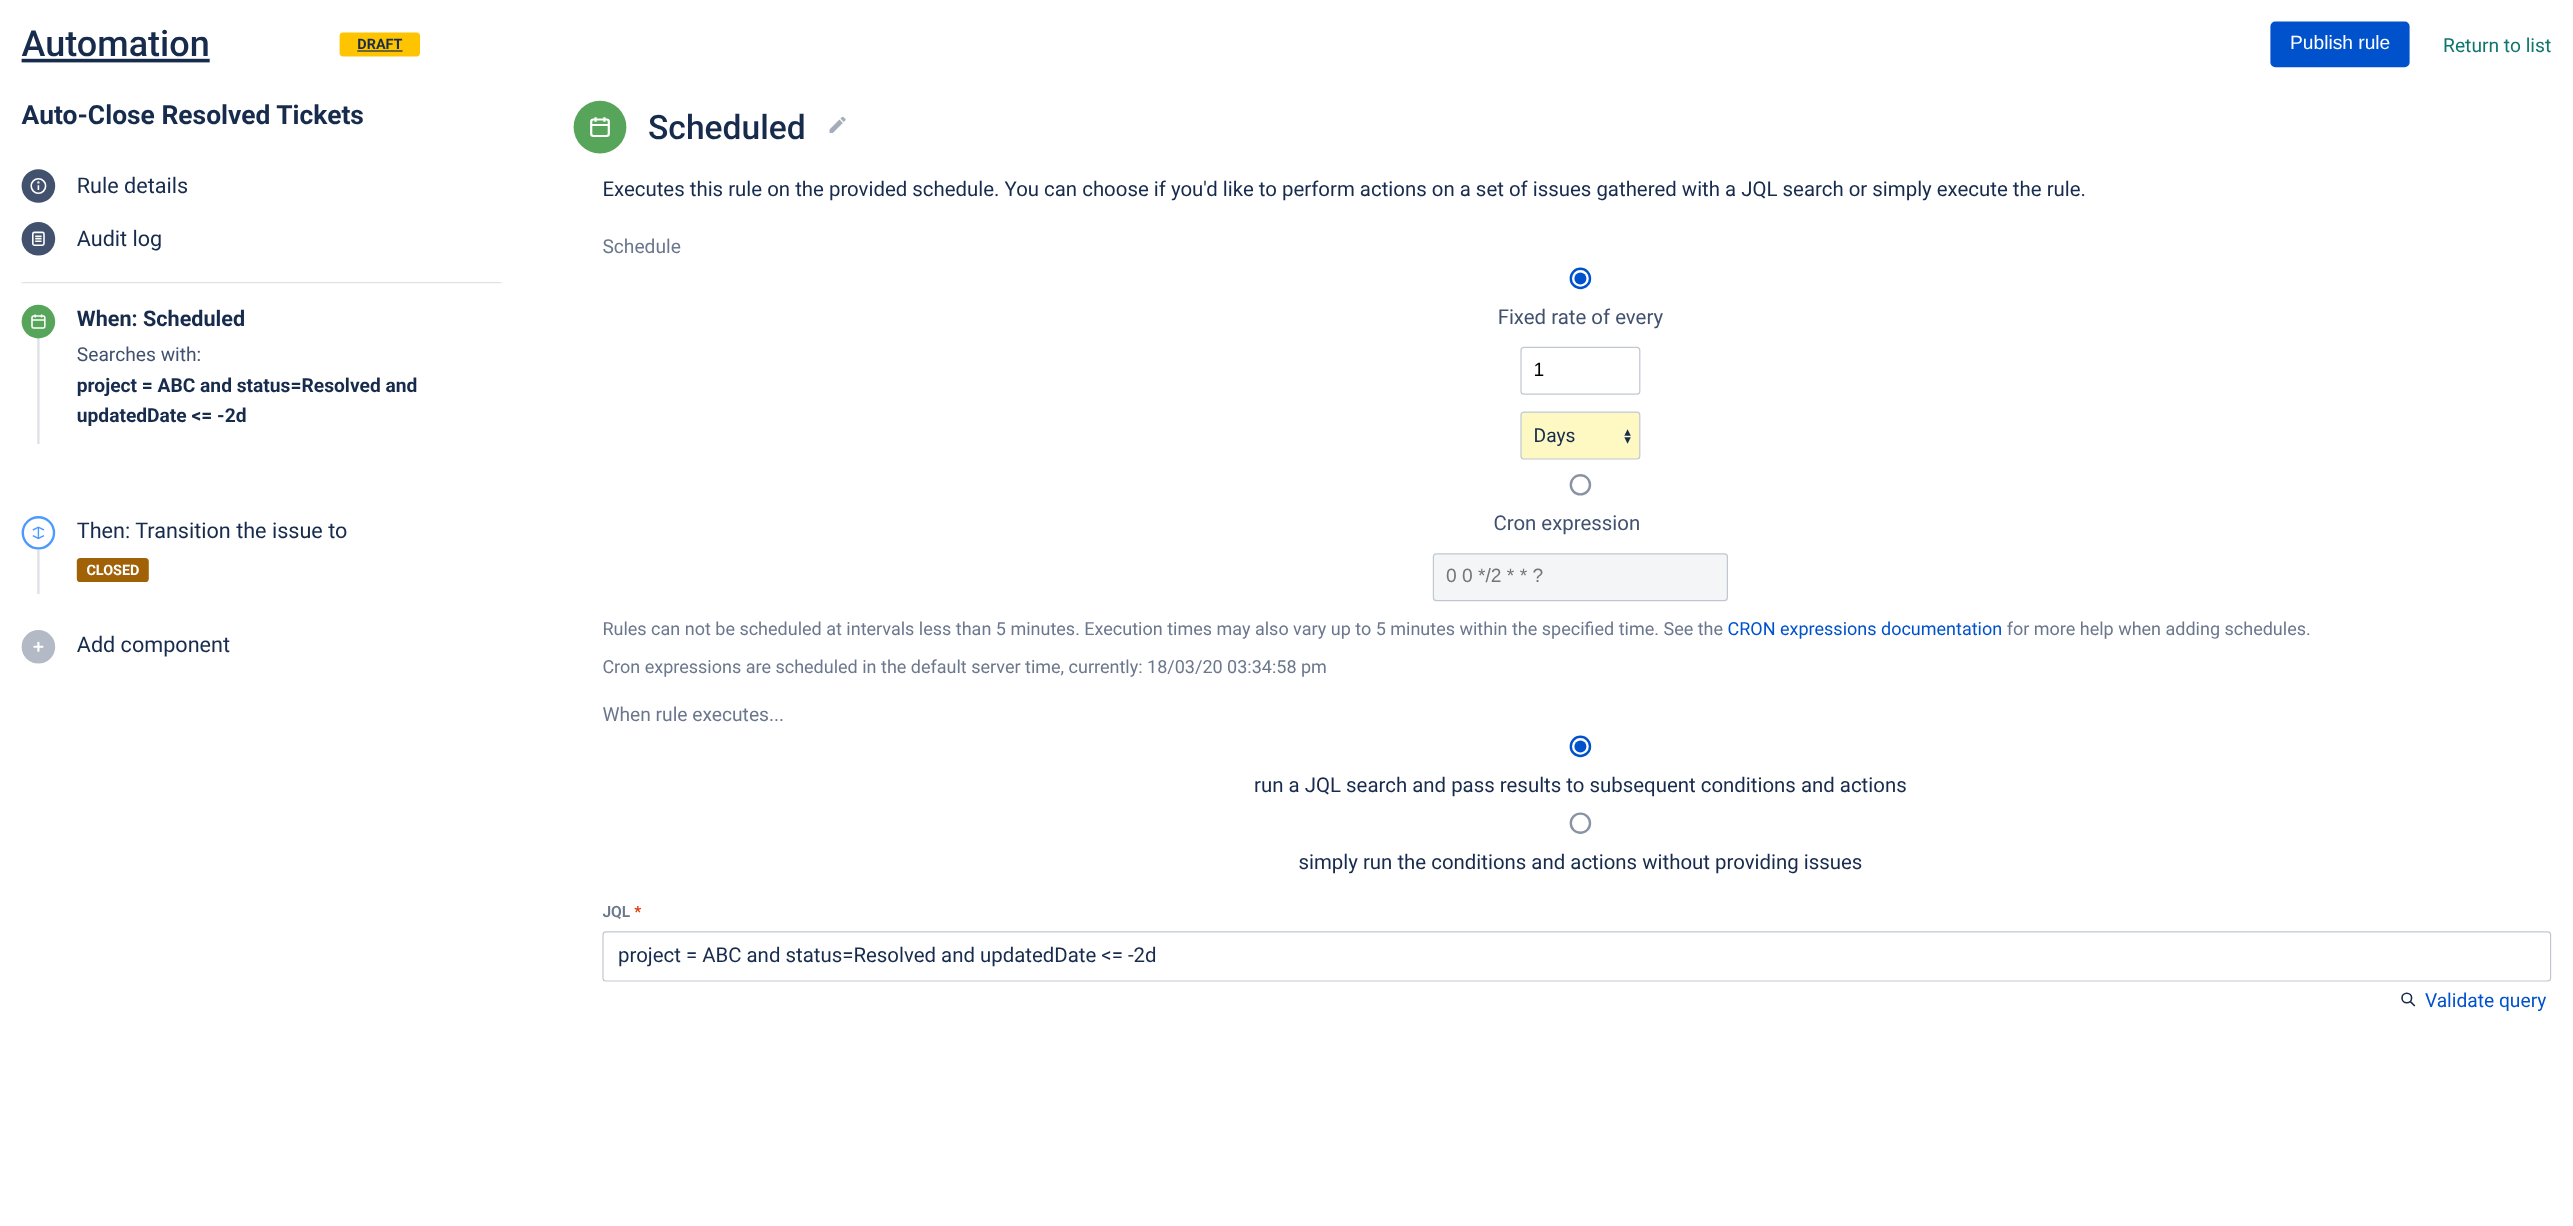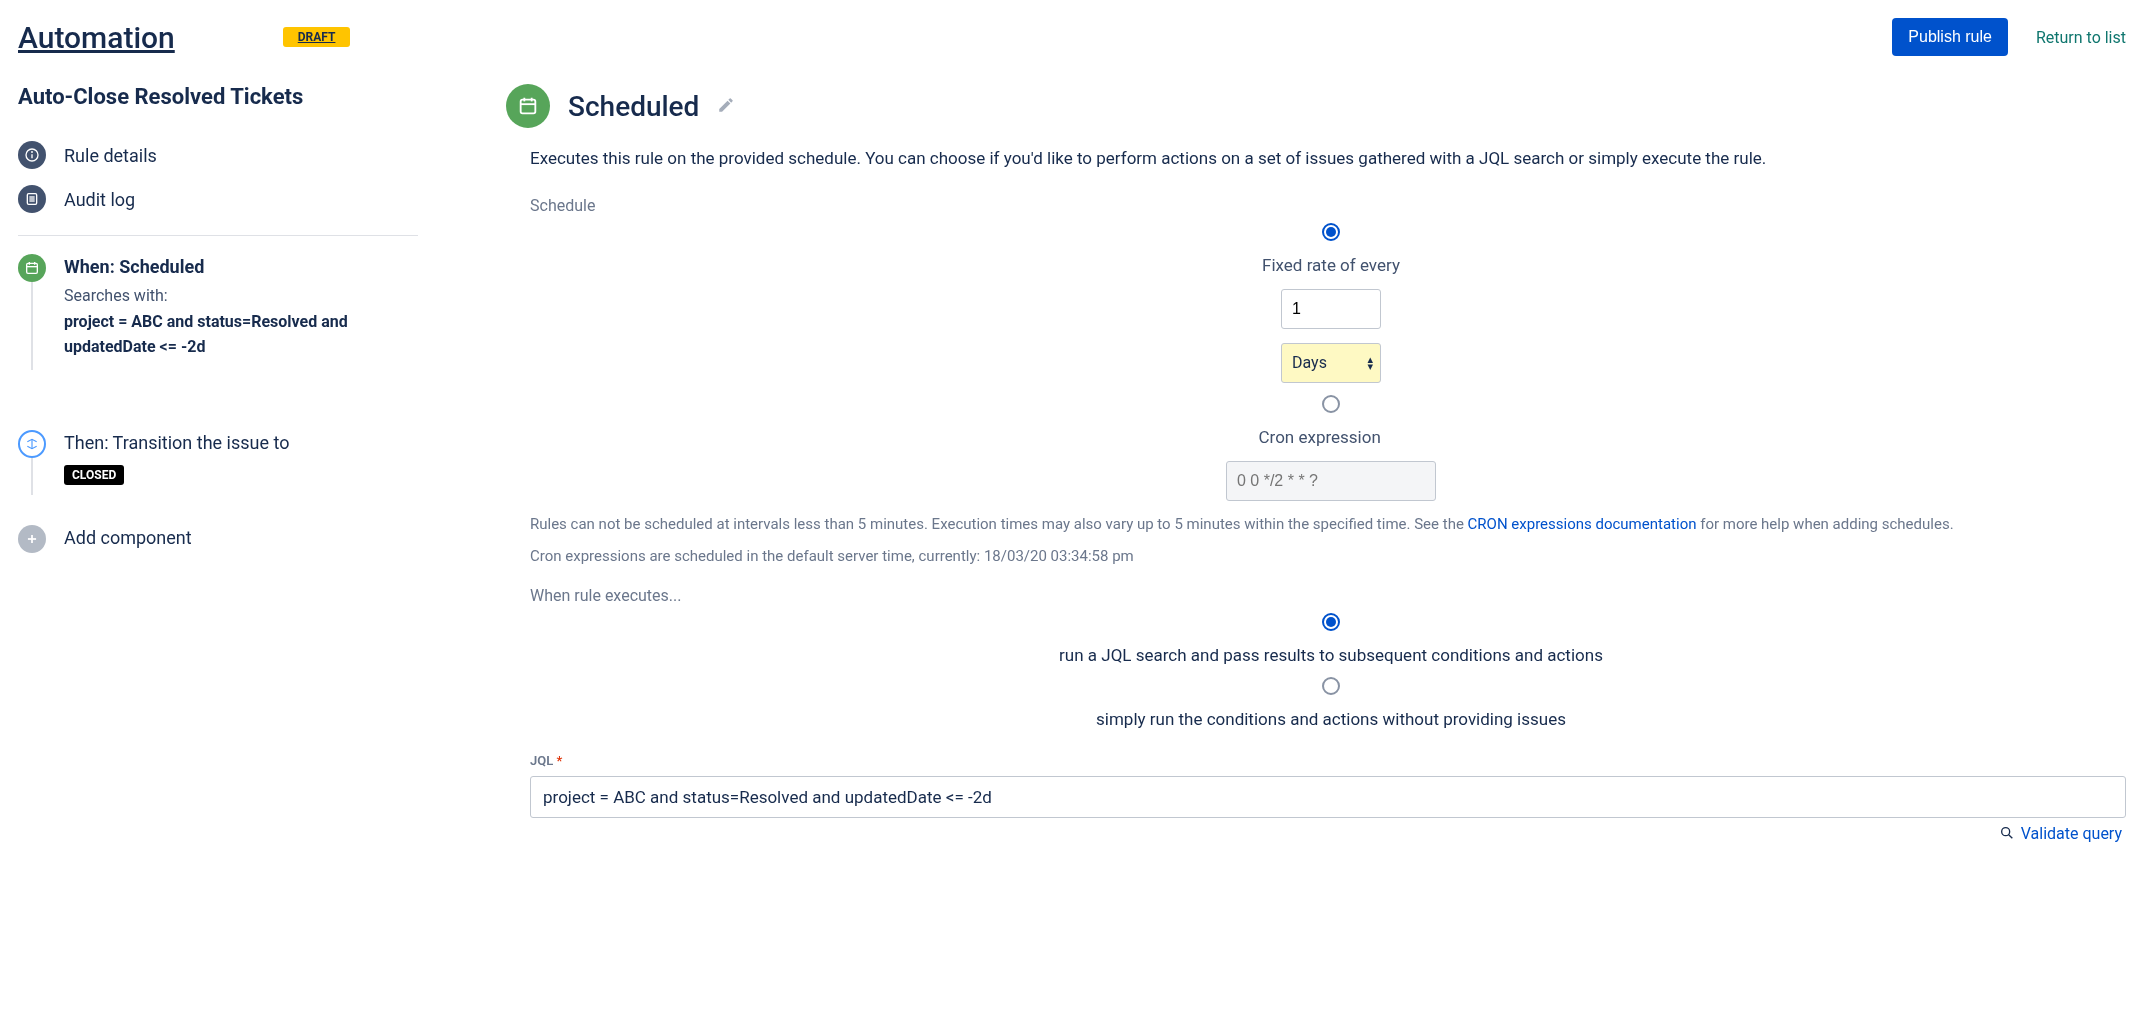--- a/index.html
+++ b/index.html
@@ -53,21 +53,21 @@
     font-weight: 500;
     cursor: pointer;
   }
   .link-return {
     color: #0f766e;
     font-size: 16px;
     cursor: pointer;
   }
   .columns {
     display: flex;
-    gap: 88px;
+    gap: 60px;
     align-items: flex-start;
   }
   .sidebar {
     width: 400px;
     flex-shrink: 0;
   }
   .rule-name {
     font-size: 22px;
     font-weight: 700;
     margin: 0 0 24px 0;
@@ -141,21 +141,21 @@
     font-weight: 700;
     margin-bottom: 6px;
   }
   .tree-sub {
     font-size: 16px;
     color: #172B4D;
     line-height: 1.6;
   }
   .tree-sub.light { color: #42526E; font-weight: 400; }
   .badge-closed {
-    background: #000000;
+    background: #a16207;
     color: #fff;
     font-size: 12px;
     font-weight: 700;
     padding: 3px 8px;
     border-radius: 3px;
     display: inline-block;
     margin-top: 6px;
   }
   .then-title {
     font-size: 18px;
@@ -262,21 +262,21 @@
     position: absolute;
     right: 8px;
     top: 50%;
     transform: translateY(-50%);
     font-size: 11px;
     line-height: 7px;
     color: #172B4D;
     pointer-events: none;
   }
   .cron-input {
-    width: 210px;
+    width: 246px;
     height: 40px;
     border: 1px solid #C1C7D0;
     background: #F4F5F7;
     border-radius: 3px;
     padding: 0 10px;
     font-size: 16px;
     color: #6B778C;
   }
   .help-text {
     font-size: 15px;

